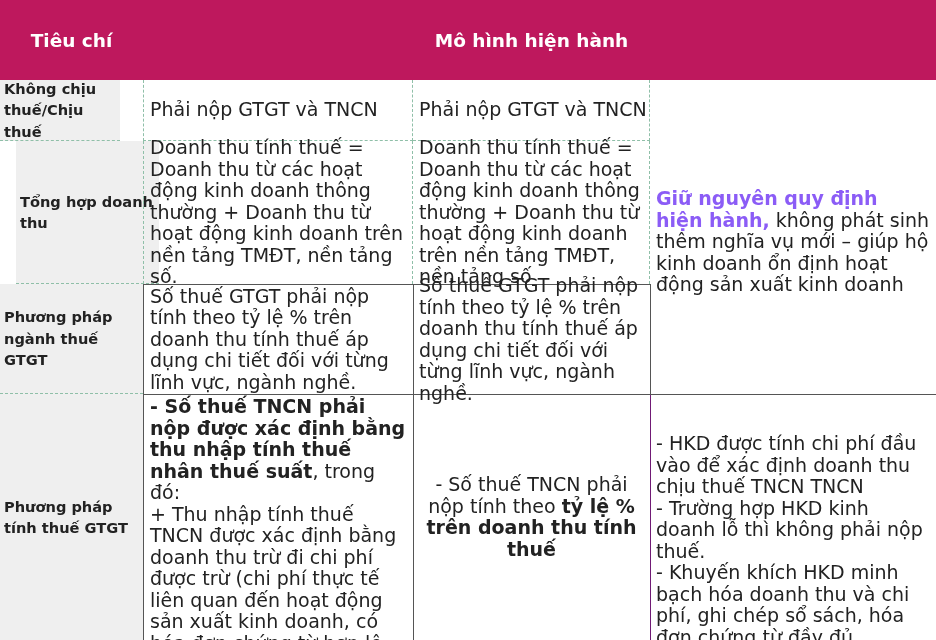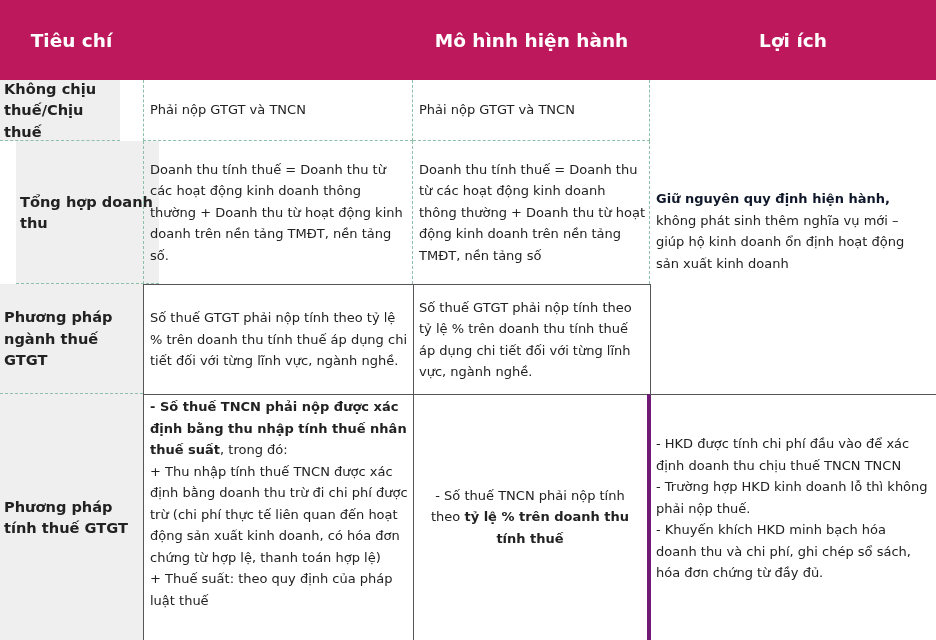--- a/index.html
+++ b/index.html
@@ -2,37 +2,36 @@
 <html><head>
 <meta charset="utf-8">
 <style>
   html, body { margin:0; padding:0; background:#fff; }
   body { width:936px; height:640px; overflow:hidden; position:relative;
          font-family:"DejaVu Sans", "Liberation Sans", sans-serif; color:#222; }
   .hdr { position:absolute; top:0; left:0; width:936px; height:80px; background:#be185d; }
   .hcell { position:absolute; top:0; height:80px; display:flex; align-items:center; justify-content:center;
            color:#fff; font-weight:bold; font-size:18.5px; text-align:center; line-height:27px; }
   .cell { position:absolute; box-sizing:border-box; display:flex; align-items:center;
-          font-size:13px; line-height:21.5px; }
+          font-size:19px; line-height:21.5px; }
   .crit { background:#efefef; font-weight:bold; padding-left:4px; font-size:14.6px; }
   .txt { padding-left:6px; padding-right:2px; }
   .dash-r { border-right:1px dashed #8fbfa8; }
   .dash-b { border-bottom:1px dashed #8fbfa8; }
   .solid { border:1px solid #555; }
-  .blue { color:#0f172a; font-weight:bold; }
+  .blue { color:#8b5cf6; font-weight:bold; }
   .center { text-align:center; justify-content:center; }
   b { font-weight:bold; }
 </style>
 </head>
 <body>
 
 <div class="hdr">
   <div class="hcell" style="left:0;width:143px;">Tiêu chí</div>
   <div class="hcell" style="left:413px;width:237px;">Mô hình hiện hành</div>
-  <div class="hcell" style="left:650px;width:286px;">Lợi ích</div>
 </div>
 
 <div class="cell crit dash-b" style="left:0;top:80px;width:120px;height:61px;">Không chịu thuế/Chịu thuế</div>
 <div class="cell txt dash-r dash-b" style="left:143px;top:80px;width:270px;height:61px;border-left:1px dashed #8fbfa8;">Phải nộp GTGT và TNCN</div>
 <div class="cell txt dash-r dash-b" style="left:413px;top:80px;width:237px;height:61px;">Phải nộp GTGT và TNCN</div>
 
 <div class="cell crit dash-b" style="left:16px;top:141px;width:143px;height:143px;">Tổng hợp doanh thu</div>
 <div class="cell txt dash-r" style="left:143px;top:141px;width:270px;height:143px;border-left:1px dashed #8fbfa8;padding-right:8px;">Doanh thu tính thuế = Doanh thu từ các hoạt động kinh doanh thông thường + Doanh thu từ hoạt động kinh doanh trên nền tảng TMĐT, nền tảng số.</div>
 <div class="cell txt dash-r" style="left:413px;top:141px;width:237px;height:143px;">Doanh thu tính thuế = Doanh thu từ các hoạt động kinh doanh thông thường + Doanh thu từ hoạt động kinh doanh trên nền tảng TMĐT, nền tảng số</div>
 
@@ -43,20 +42,20 @@
 <div class="cell crit dash-b" style="left:0;top:284px;width:143px;height:110px;">Phương pháp ngành thuế GTGT</div>
 <div class="cell txt solid" style="left:143px;top:284px;width:271px;height:111px;">Số thuế GTGT phải nộp tính theo tỷ lệ % trên doanh thu tính thuế áp dụng chi tiết đối với từng lĩnh vực, ngành nghề.</div>
 <div class="cell txt solid" style="left:413px;top:284px;width:238px;height:111px;border-left:none;">Số thuế GTGT phải nộp tính theo tỷ lệ % trên doanh thu tính thuế áp dụng chi tiết đối với từng lĩnh vực, ngành nghề.</div>
 
 <div class="cell crit" style="left:0;top:394px;width:143px;height:246px;">Phương pháp tính thuế GTGT</div>
 <div class="cell txt" style="left:143px;top:394px;width:271px;height:292px;display:block;padding-top:2px;border-left:1px solid #555;border-right:1px solid #555;">
   <b>- Số thuế TNCN phải nộp được xác định bằng thu nhập tính thuế nhân thuế suất</b><span>, trong đó:</span><br>
   <span>+ Thu nhập tính thuế TNCN được xác định bằng doanh thu trừ đi chi phí được trừ (chi phí thực tế liên quan đến hoạt động sản xuất kinh doanh, có hóa đơn chứng từ hợp lệ, thanh toán hợp lệ)</span><br>
   <span>+ Thuế suất: theo quy định của pháp luật thuế</span>
 </div>
-<div class="cell center" style="left:413px;top:394px;width:238px;height:246px;border-right:4px solid #701a75;padding:0 8px;">
+<div class="cell center" style="left:413px;top:394px;width:238px;height:246px;border-right:1px solid #701a75;padding:0 8px;">
   <div><span>- Số thuế TNCN phải nộp tính theo </span><b>tỷ lệ % trên doanh thu tính thuế</b></div>
 </div>
 <div class="cell" style="left:650px;top:394px;width:286px;height:246px;padding-left:6px;padding-right:6px;display:block;padding-top:38px;border-top:1px solid #555;">
   <span>- HKD được tính chi phí đầu vào để xác định doanh thu chịu thuế TNCN TNCN</span><br>
   <span>- Trường hợp HKD kinh doanh lỗ thì không phải nộp thuế.</span><br>
   <span>- Khuyến khích HKD minh bạch hóa doanh thu và chi phí, ghi chép sổ sách, hóa đơn chứng từ đầy đủ.</span>
 </div>
 
 </body></html>

